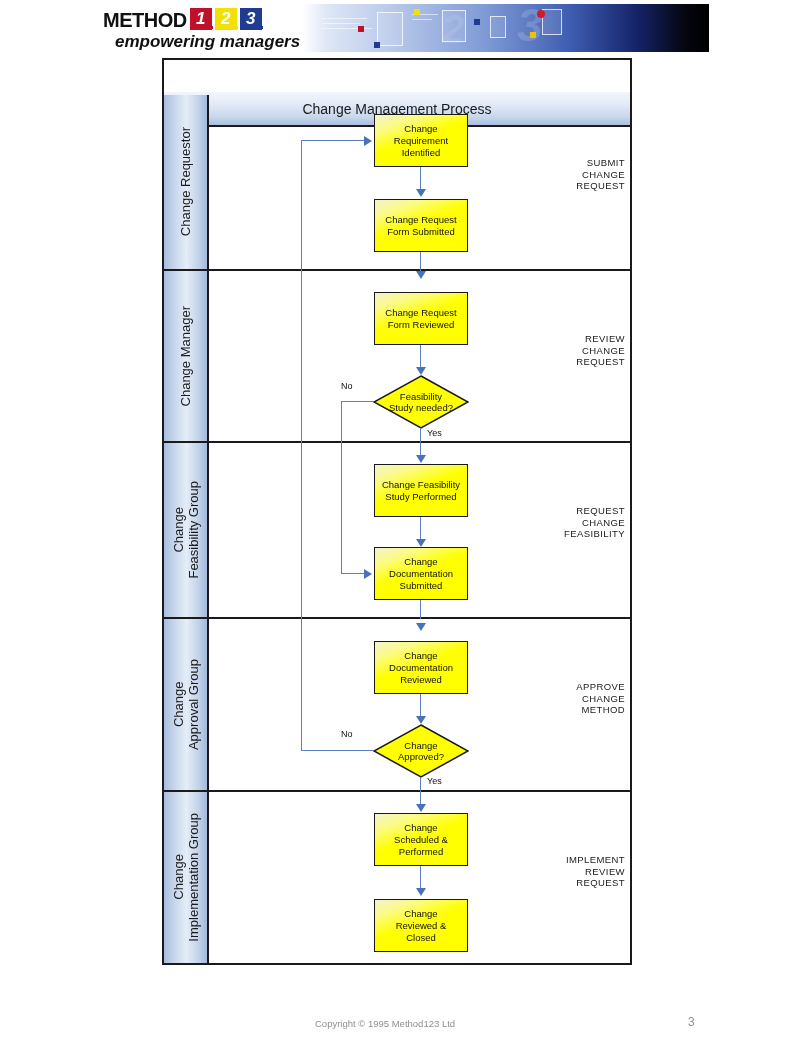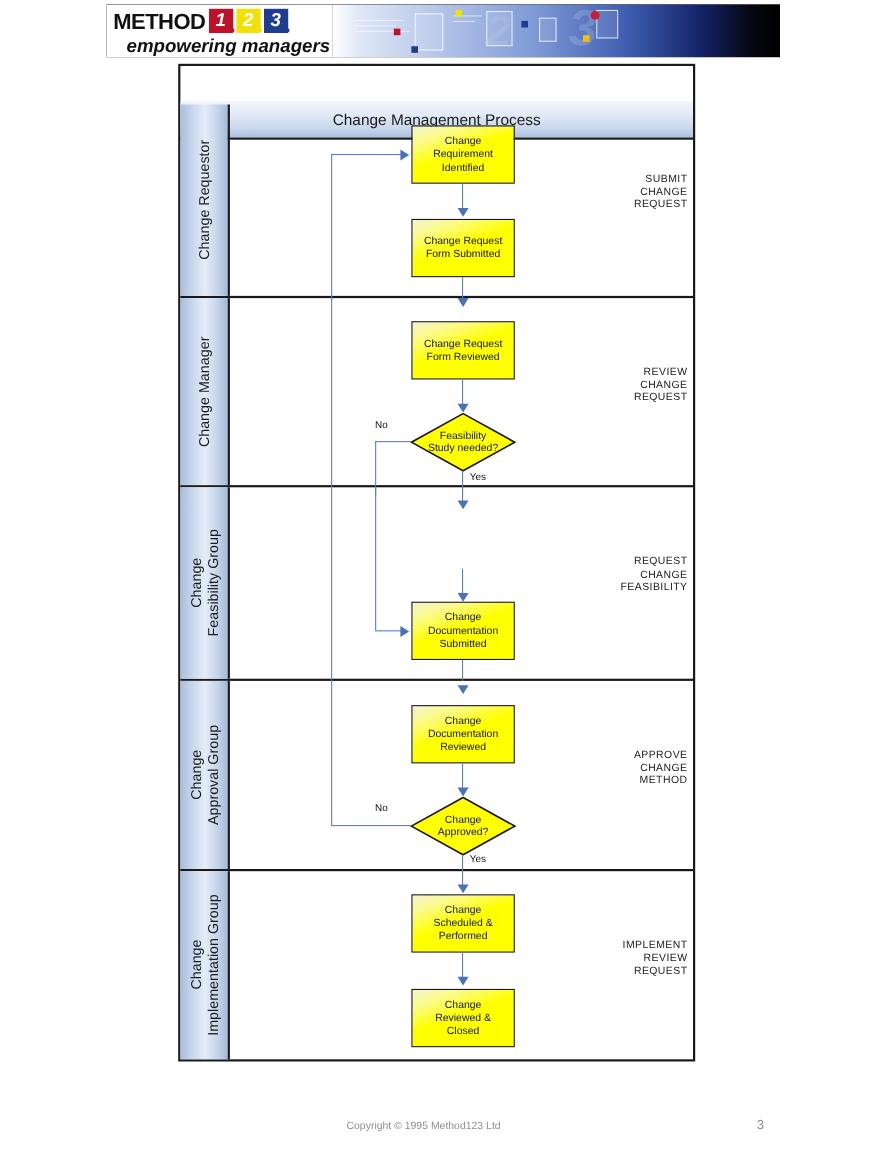--- a/index.html
+++ b/index.html
@@ -182,20 +182,22 @@
 
   <div class="lane" style="top:383px;height:176px;">
     <div class="lane-head">
       <span>Change
 Feasibility Group</span>
     </div>
     <div class="lane-body">
       <div class="vline" style="left:211px;top:0px;height:14px;"></div>
       <div class="arrow-d" style="left:207px;top:12px;"></div>
 
+      <div class="box" style="left:165px;top:21px;width:94px;height:53px;">Change Feasibility
+Study Performed</div>
 
       <div class="vline" style="left:211px;top:74px;height:24px;"></div>
       <div class="arrow-d" style="left:207px;top:96px;"></div>
 
       <div class="box" style="left:165px;top:104px;width:94px;height:53px;">Change
 Documentation
 Submitted</div>
 
       <div class="vline" style="left:211px;top:157px;height:19px;"></div>
 

